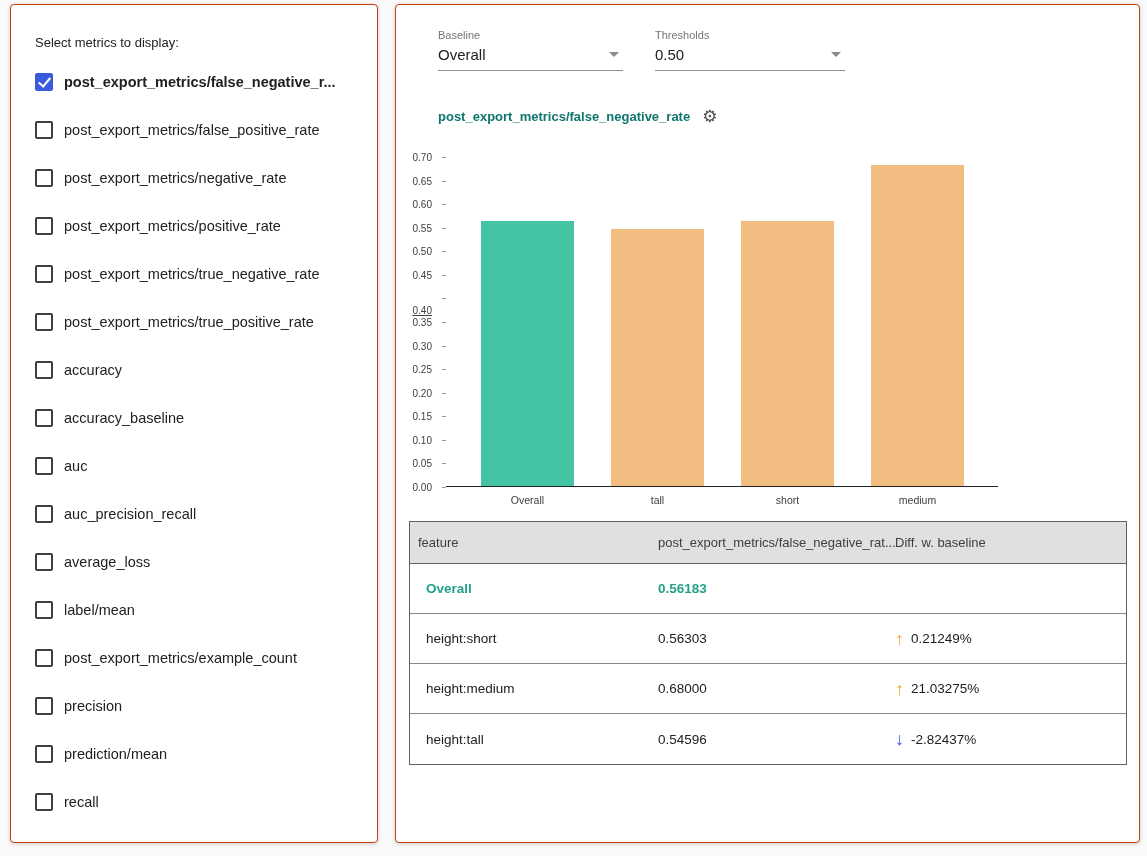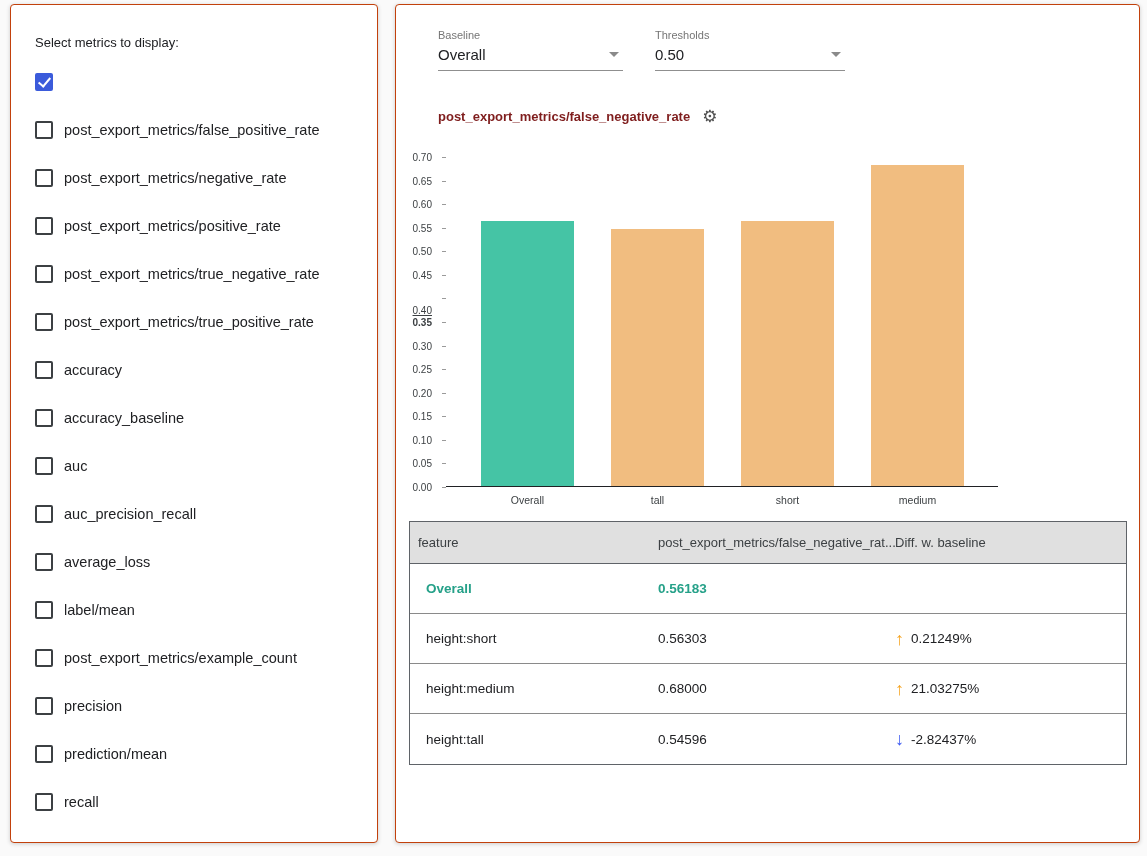--- a/index.html
+++ b/index.html
@@ -30,21 +30,21 @@
   .dd.thresholds { left:259px; width:190px; }
   .dd-label { font-size:11px; color:#757575; }
   .dd-value-row { display:flex; align-items:center; justify-content:space-between;
         margin-top:5px; padding-bottom:7px; border-bottom:1px solid #8f8f8f; }
   .dd-value { font-size:15px; color:#202124; }
   .caret { width:0; height:0; border-left:5px solid transparent; border-right:5px solid transparent;
         border-top:5px solid #8a8a8a; margin-right:4px; }
 
   
   .chart-header { position:absolute; left:42px; top:103px; display:flex; align-items:center; }
-  .chart-title { font-size:13px; font-weight:bold; color:#7f1d1d; }
+  .chart-title { font-size:13px; font-weight:bold; color:#0f766e; }
   .gear { font-size:17px; color:#4f4f4f; margin-left:12px; line-height:1; cursor:pointer; }
 
   .y-axis { position:absolute; left:0; top:152px; width:40px; height:330px; }
   .ytick { position:absolute; right:4px; font-size:10px; color:#3c4043; }
   .plot { position:absolute; left:50px; top:152px; width:552px; height:330px;
           border-bottom:1px solid #202124; }
   .ytick-mark { position:absolute; left:-4px; width:4px; height:1px; background:#9a9a9a; }
   .bar { position:absolute; bottom:0; width:93px; }
   .x-axis { position:absolute; left:50px; top:489px; width:552px; height:14px; }
   .xtick { position:absolute; width:93px; text-align:center; font-size:10.5px; color:#3c4043; }
@@ -69,20 +69,21 @@
 </head>
 <body>
 
 <div class="page">
 
   <section class="card left">
     <div class="panel-title">Select metrics to display:</div>
     <div class="metrics-list">
         <div class="metric-item checked-row">
     <span class="cb checked"></span>
+    <span class="metric-label">post_export_metrics/false_negative_r...</span>
   </div>
         <div class="metric-item">
     <span class="cb"></span>
     <span class="metric-label">post_export_metrics/false_positive_rate</span>
   </div>
         <div class="metric-item">
     <span class="cb"></span>
     <span class="metric-label">post_export_metrics/negative_rate</span>
   </div>
         <div class="metric-item">
@@ -164,21 +165,21 @@
     </div>
 
     <div class="y-axis">
         <div class="ytick" style="top: -5px;">0.70</div>
         <div class="ytick" style="top: 18.5714px;">0.65</div>
         <div class="ytick" style="top: 42.1429px; margin-left: 40px;">0.60</div>
         <div class="ytick" style="top: 65.7143px;">0.55</div>
         <div class="ytick" style="top: 89.2857px;">0.50</div>
         <div class="ytick" style="top: 112.857px;">0.45</div>
         <div class="ytick" style="top: 148px; text-decoration: underline;">0.40</div>
-        <div class="ytick" style="top: 160px; font-weight: bold;">0.35</div>
+        <div class="ytick" style="top: 160px;">0.35</div>
         <div class="ytick" style="top: 183.571px;">0.30</div>
         <div class="ytick" style="top: 207.143px;">0.25</div>
         <div class="ytick" style="top: 230.714px;">0.20</div>
         <div class="ytick" style="top: 254.286px;">0.15</div>
         <div class="ytick" style="top: 277.857px;">0.10</div>
         <div class="ytick" style="top: 301.429px;">0.05</div>
         <div class="ytick" style="top: 325px;">0.00</div>
       </div>
     <div class="plot">
         <div class="ytick-mark" style="top: 0px;"></div>

